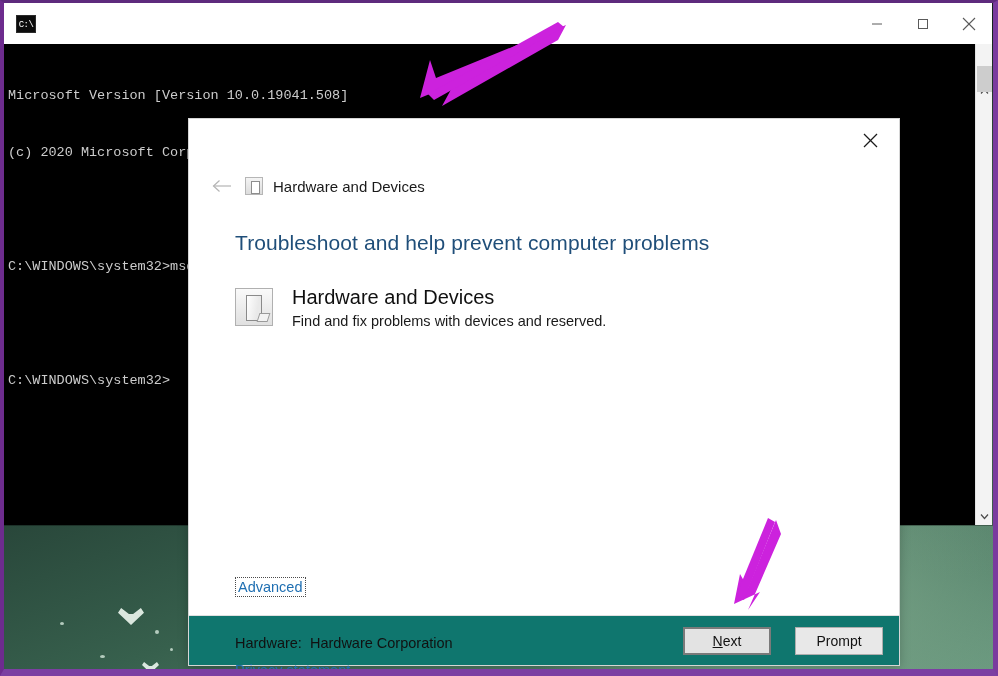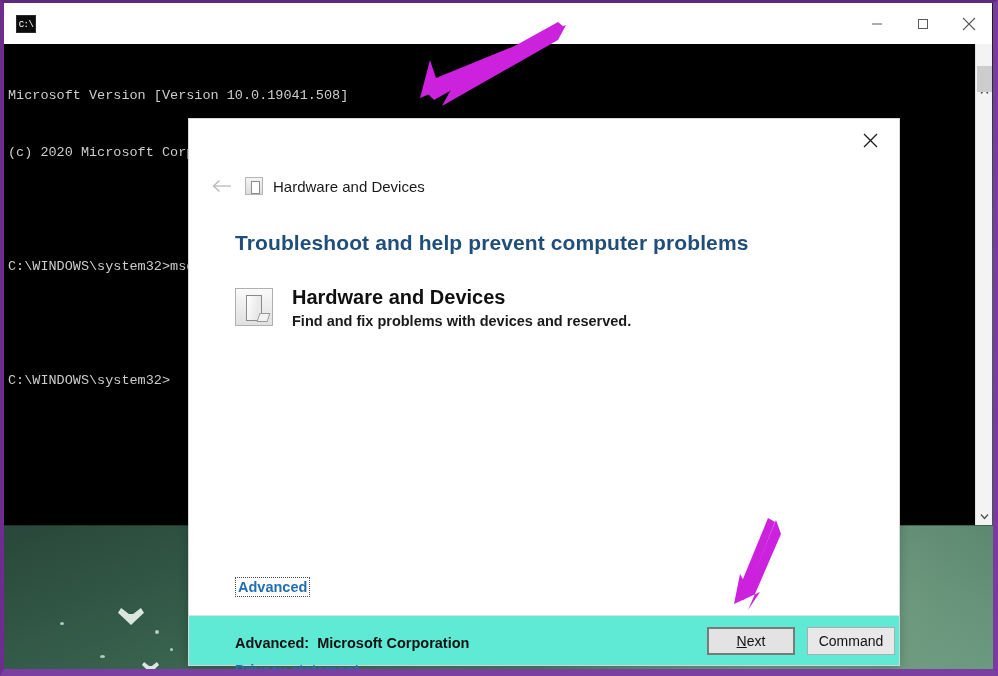--- a/index.html
+++ b/index.html
@@ -179,21 +179,20 @@
   }
   #nav-title {
     font-size: 15px;
     color: #1a1a1a;
   }
 
   #dialog-content {
     flex: 1;
     padding: 26px 0 0 46px;
     position: relative;
-    font-weight: bold;
   }
   #heading {
     font-size: 21px;
     color: #1f4e79;
     letter-spacing: .1px;
     margin-bottom: 30px;
   }
   #item-row {
     display: flex;
     align-items: flex-start;
@@ -251,27 +250,27 @@
   #privacy-link {
     position: absolute;
     left: 46px; top: 457px;
     font-size: 14.5px;
     color: #1f6fb2;
   }
 
   #dialog-footer {
     height: 50px;
     flex: none;
-    background: #5eead4;
+    background: #0f766e;
     border-top: 1px solid #e0e0e0;
     display: flex;
     align-items: center;
     justify-content: flex-end;
-    padding-right: 4px;
-    gap: 12px;
+    padding-right: 16px;
+    gap: 24px;
   }
   .dlgbtn {
     width: 88px; height: 28px;
     background: #e8e8e8;
     border: 1px solid #adadad;
     font-family: "Liberation Sans", sans-serif;
     font-size: 14px;
     color: #111;
     display: flex; align-items: center; justify-content: center;
   }
@@ -379,33 +378,33 @@
         <div id="item-icon"></div>
         <div>
           <div id="item-title">Hardware and Devices</div>
           <div id="item-desc">Find and fix problems with devices and reserved.</div>
         </div>
       </div>
 
       <div id="advanced-link">Advanced</div>
 
       <div id="publisher-row">
-        <span>Advanced:</span>
-        &nbsp;<span>Microsoft Corporation</span>
+        <span>Hardware:</span>
+        &nbsp;<span>Hardware Corporation</span>
       </div>
 
       <div id="privacy-link">Privacy statement</div>
     </div>
 
     <div id="dialog-footer">
       <div class="dlgbtn default">
         <span><u>N</u><span>ext</span></span>
       </div>
       <div class="dlgbtn">
-        <span>Command</span>
+        <span>Prompt</span>
       </div>
     </div>
   </div>
 
   <svg class="anno-arrow" style="left:406px; top:22px;" width="165" height="96" viewBox="0 0 165 96">
     <path d="M160,3 L152,18 L36,84 L48,62 L14,76 L24,38 L30,56 Z" fill="#cc22dd"></path>
     <path d="M158,5 L28,78 L22,72 L152,0 Z" fill="#cc22dd"></path>
   </svg>
 
   <svg class="anno-arrow" style="left:718px; top:518px;" width="76" height="104" viewBox="0 0 76 104">

